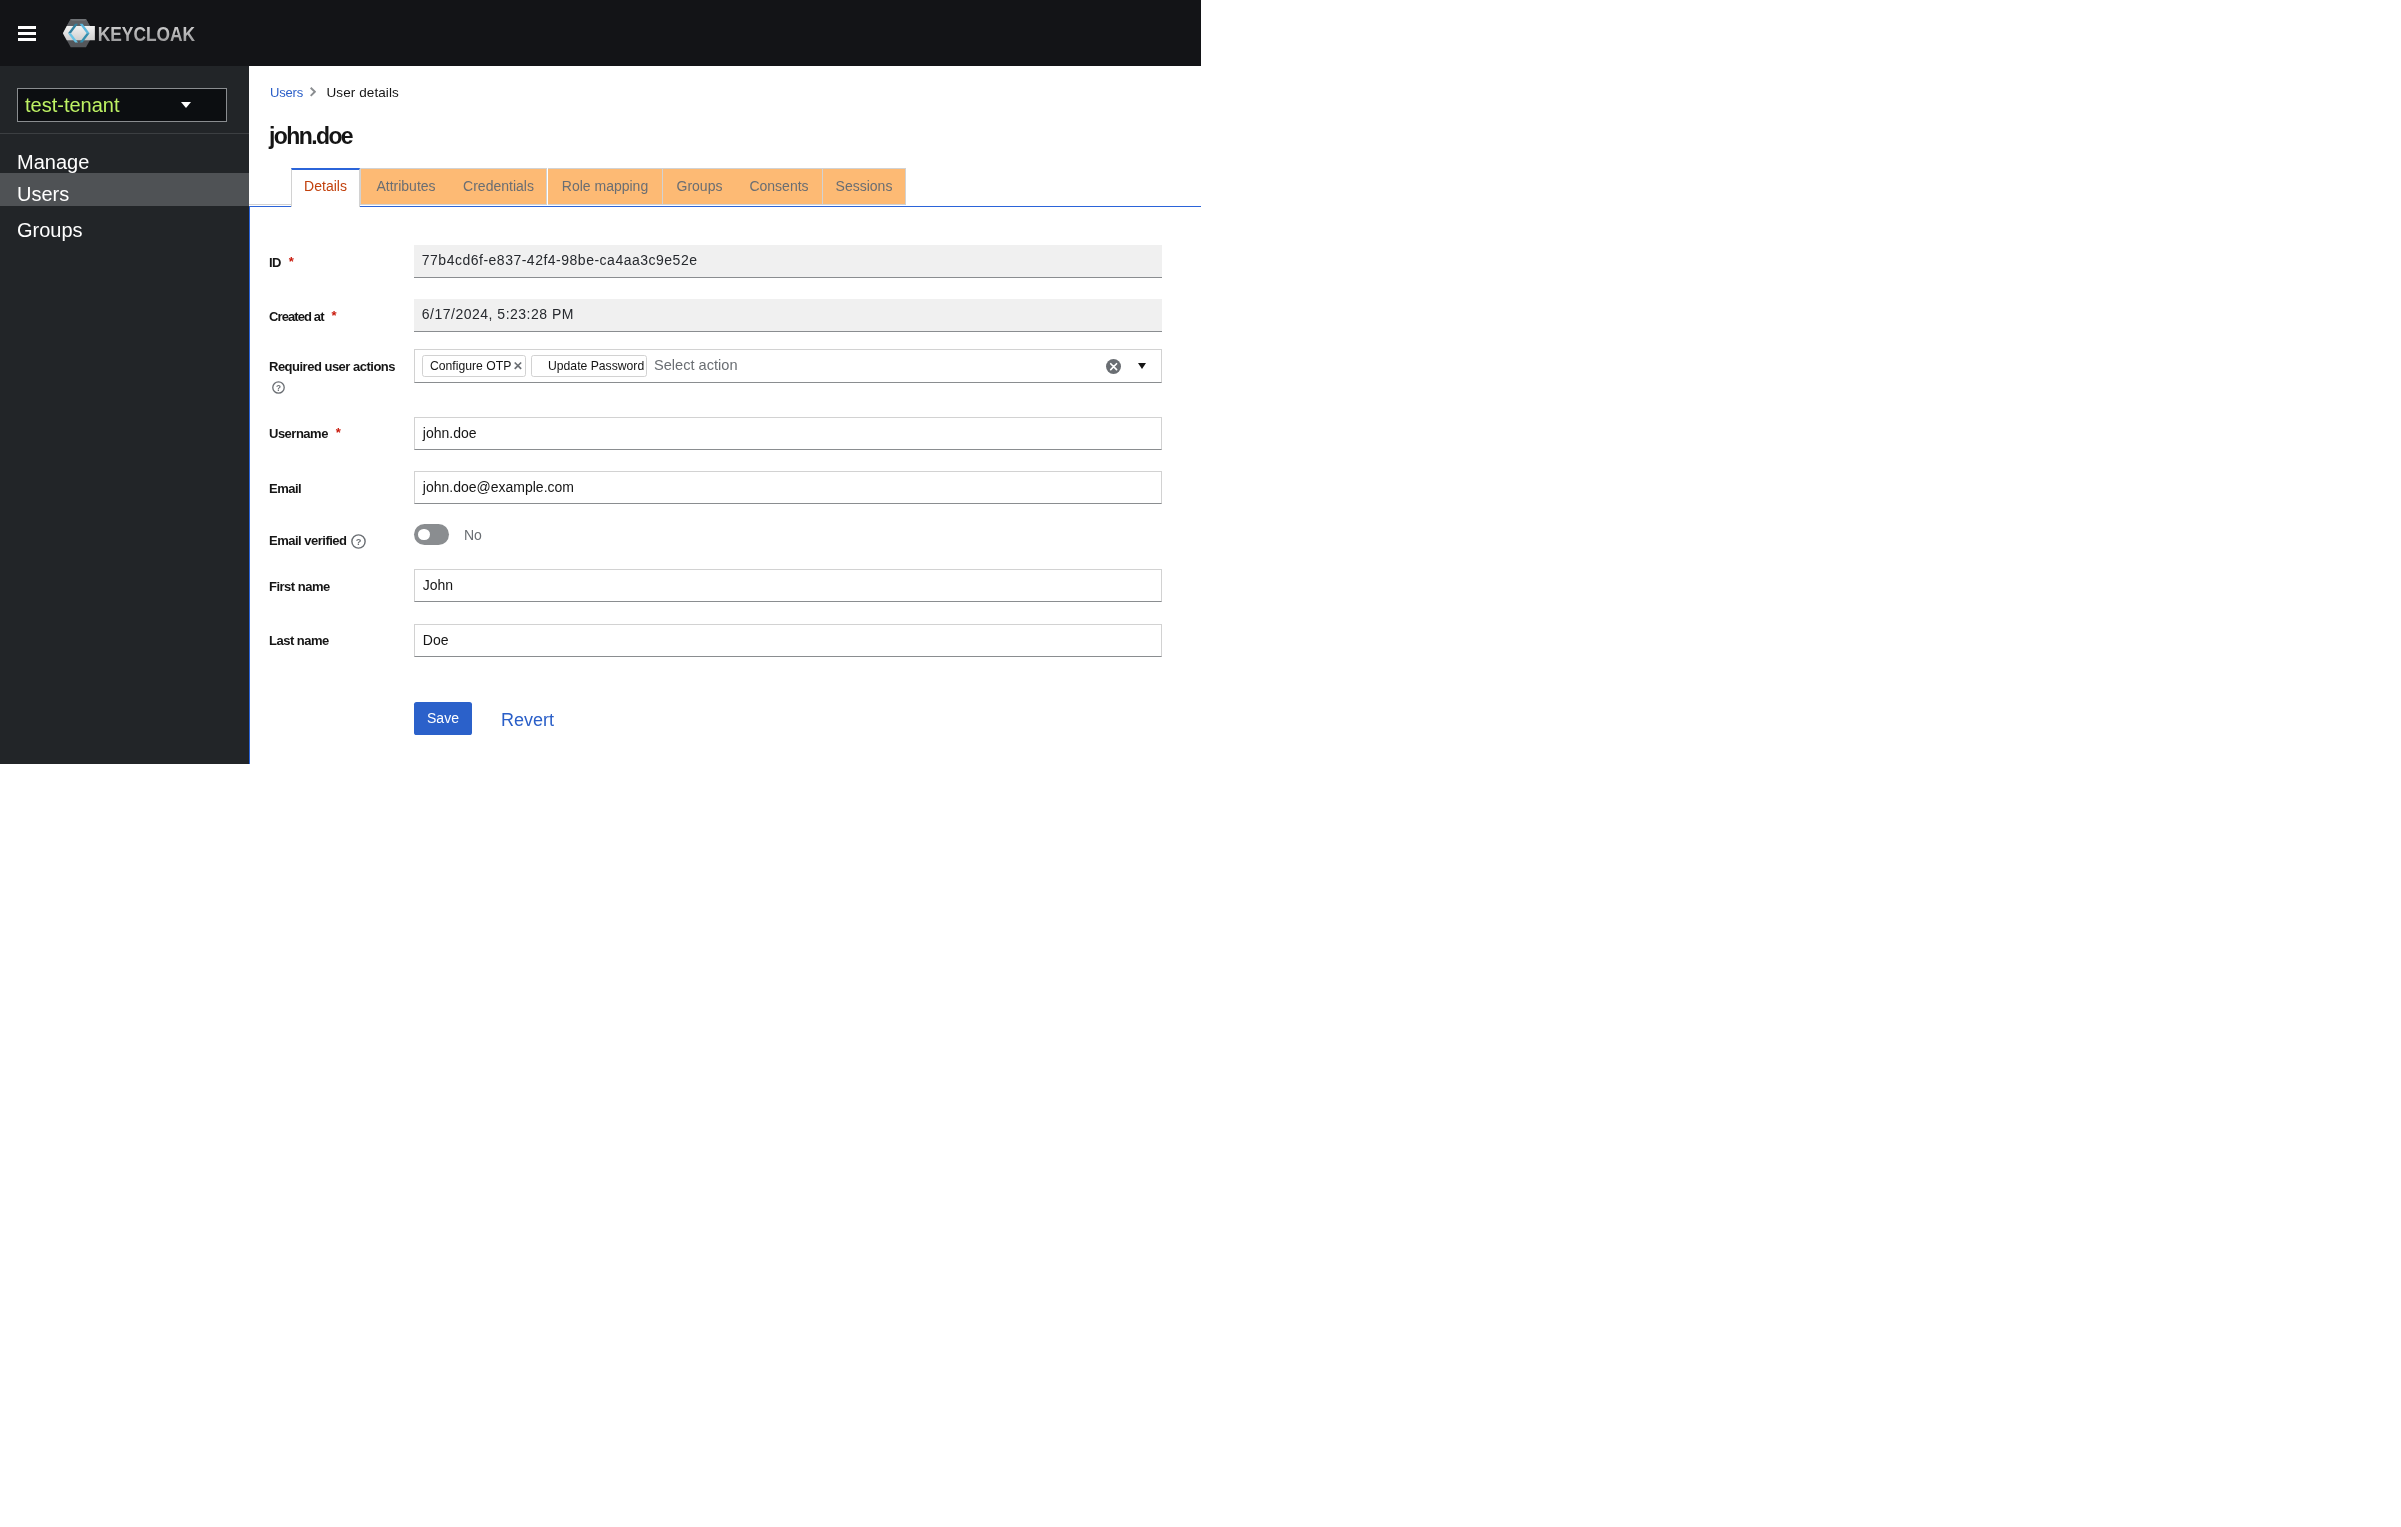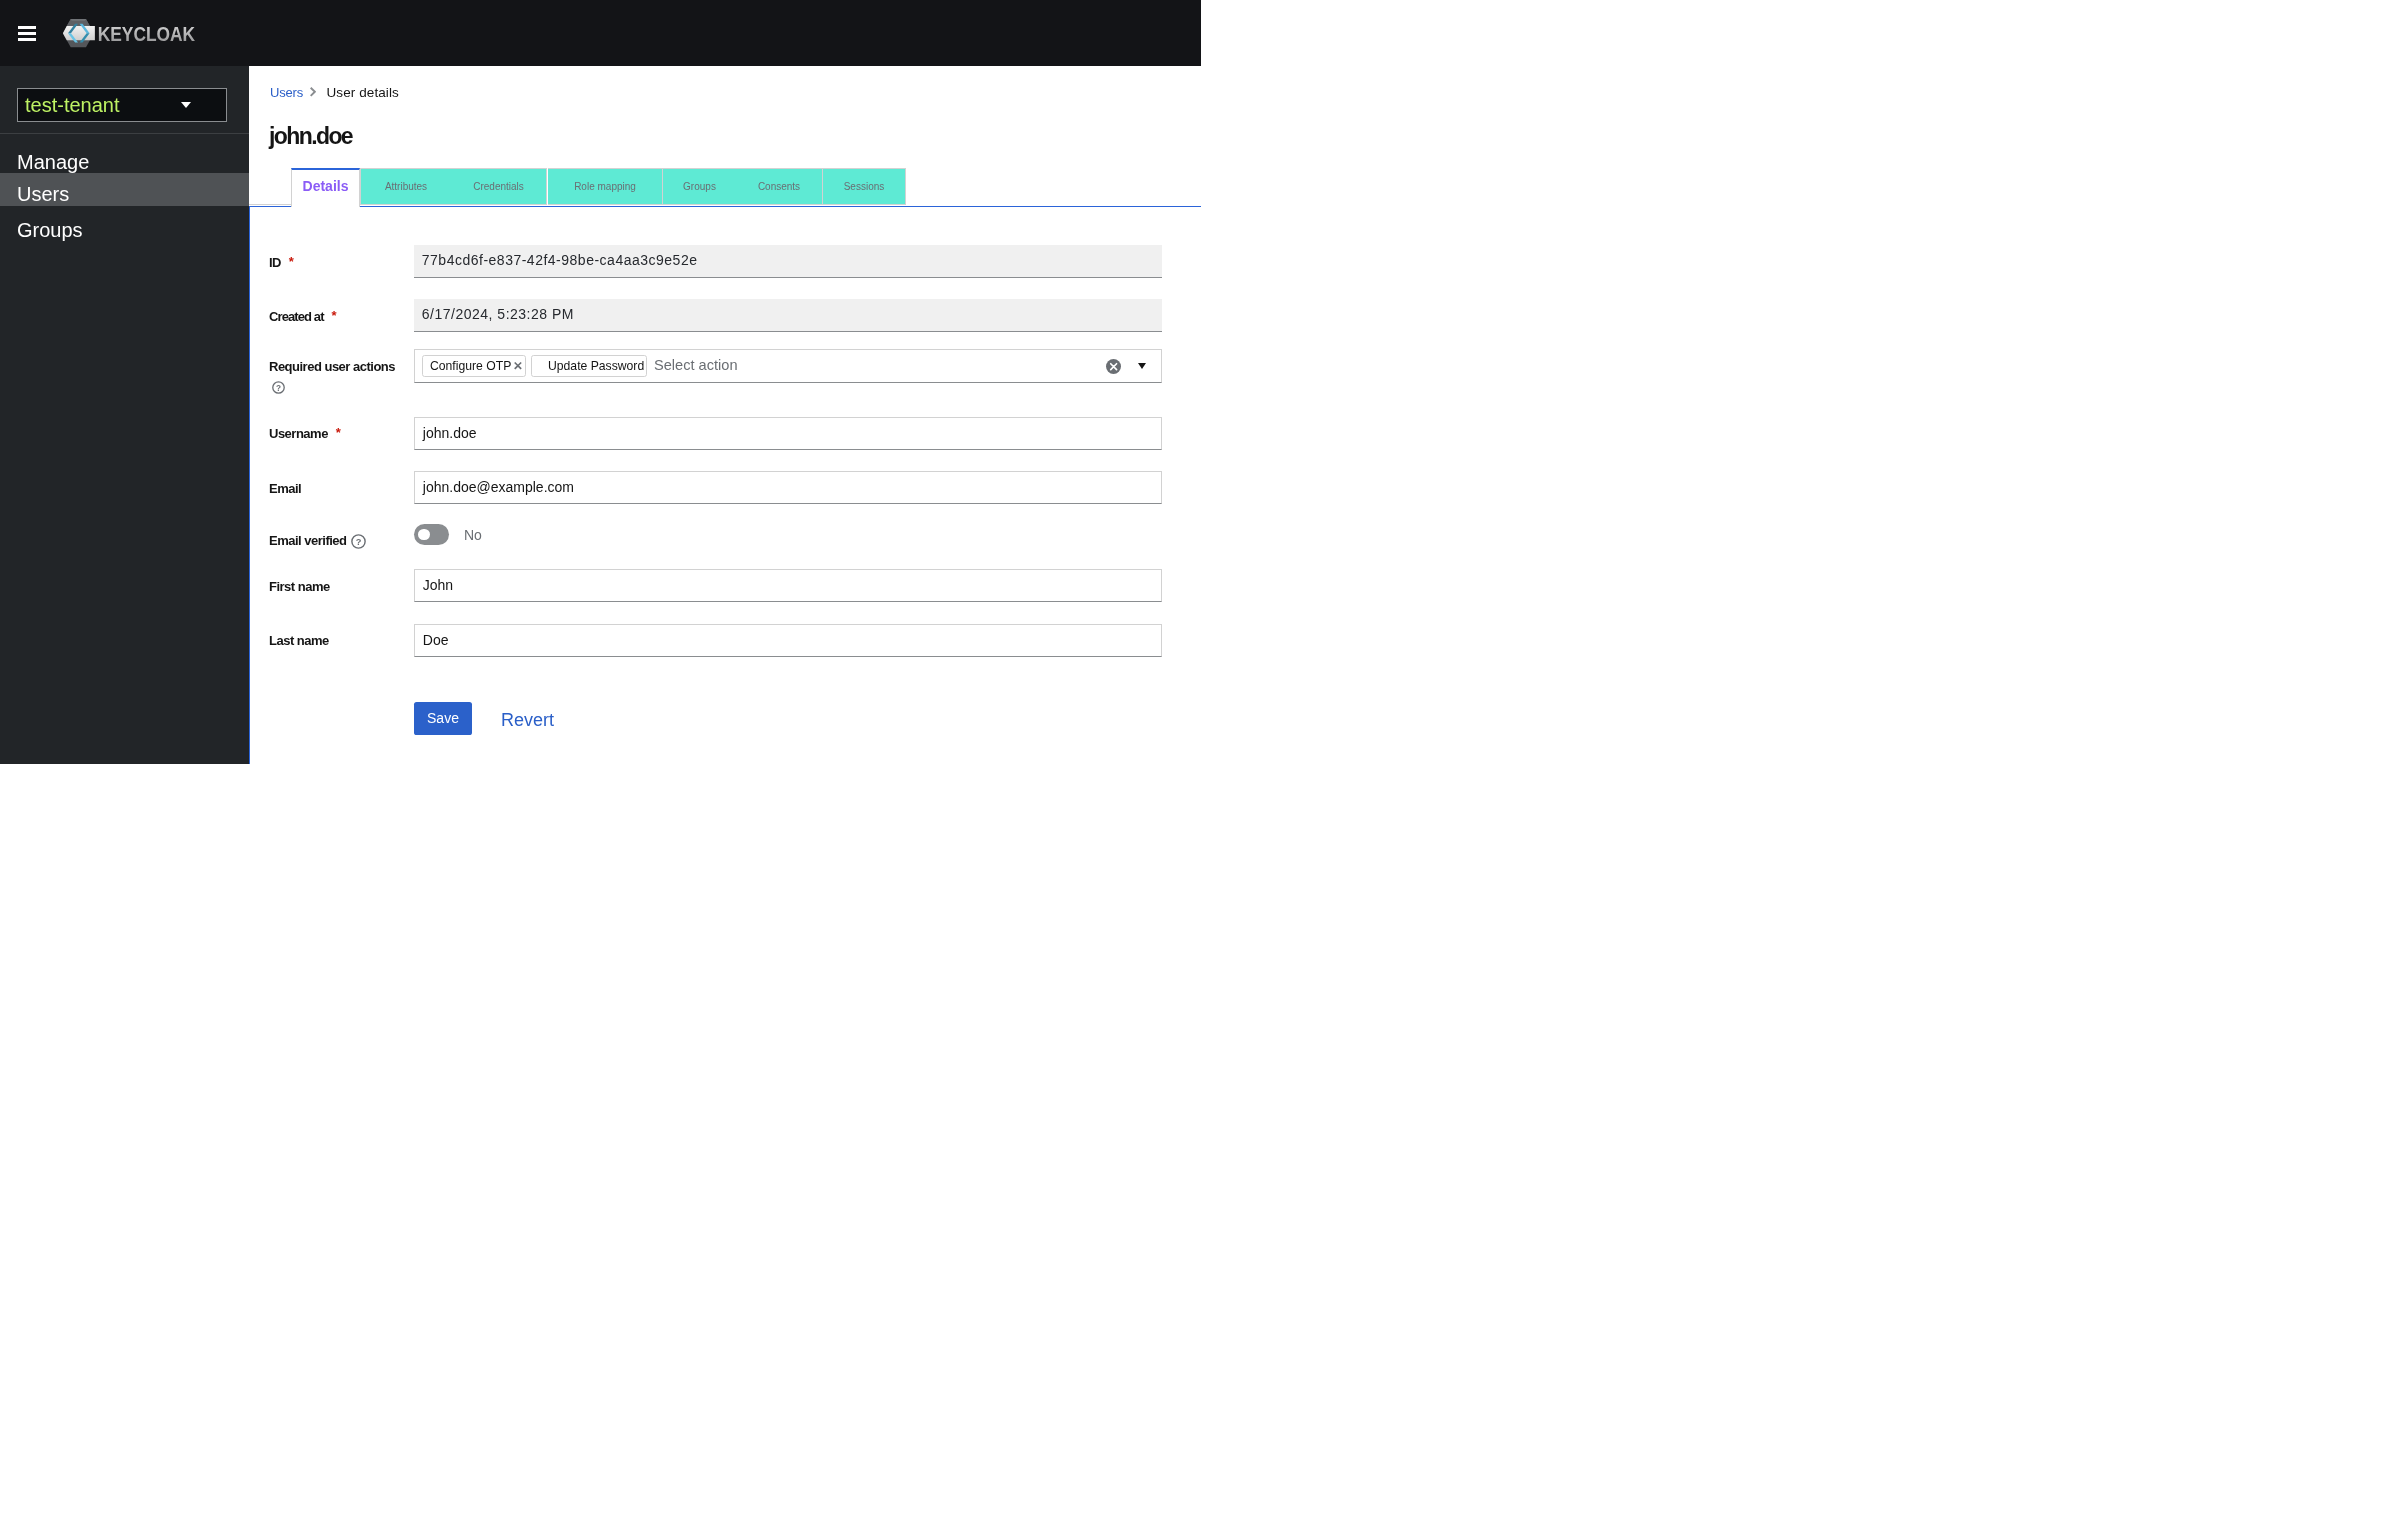--- a/index.html
+++ b/index.html
@@ -23,23 +23,23 @@
 #breadcrumb { position:absolute; left:270px; top:85px; font-size:13px; letter-spacing:-0.2px; }
 #breadcrumb a { color:#2b5fc8; text-decoration:none; }
 #bc-sep { display:inline-block; margin:0 10px 0 7.4px; position:relative; top:0px; }
 #bc-sep svg { display:block; }
 #breadcrumb .cur { color:#151515; font-size:13.5px; letter-spacing:0.1px; }
 
 
 #title { position:absolute; left:269px; top:123px; font-size:23px; font-weight:bold; color:#151515; letter-spacing:-1.6px; }
 
 
-.tab { position:absolute; top:168px; height:37px; background:#5eead4; border:0.9px solid #d2d2d2; border-left:none; color:#6a6e73; font-size:10px; text-align:center; line-height:35px; }
+.tab { position:absolute; top:168px; height:37px; background:#fdba74; border:0.9px solid #d2d2d2; border-left:none; color:#6a6e73; font-size:14px; text-align:center; line-height:35px; }
 .tab.first { border-left:0.9px solid #d2d2d2; }
-#tab-active { position:absolute; left:291px; top:168px; width:69px; height:39px; background:#fff; border-left:0.9px solid #d2d2d2; border-right:0.9px solid #d2d2d2; border-top:2.6px solid #2b64d9; color:#8b5cf6; font-size:14px; text-align:center; line-height:33px; z-index:3;font-weight:bold; }
+#tab-active { position:absolute; left:291px; top:168px; width:69px; height:39px; background:#fff; border-left:0.9px solid #d2d2d2; border-right:0.9px solid #d2d2d2; border-top:2.6px solid #2b64d9; color:#c2410c; font-size:14px; text-align:center; line-height:33px; z-index:3; }
 
 
 #panel { position:absolute; left:249px; top:206px; width:952px; height:558px; border-top:1.7px solid #2b64d9; border-left:1.4px solid #2b64d9; background:#fff; }
 
 
 .flabel { position:absolute; left:269px; font-size:13px; font-weight:bold; color:#151515; letter-spacing:-0.5px; }
 .req { color:#c9190b; font-weight:bold; font-size:13px; position:relative; top:-0.9px; margin-left:7.8px; }
 .finput { position:absolute; left:414px; width:748px; height:33px; font-size:14px; color:#151515; padding-left:7.8px; line-height:30.5px; white-space:nowrap; }
 .finput.disabled { background:#f0f0f0; border:none; border-bottom:1.7px solid #8a8d90; color:#26292e; letter-spacing:0.5px; }
 .finput.enabled { background:#fff; border:0.9px solid #d2d2d2; border-bottom:1.7px solid #8a8d90; }

